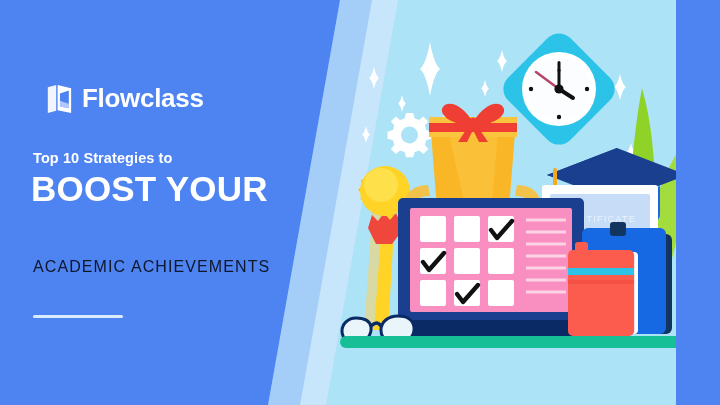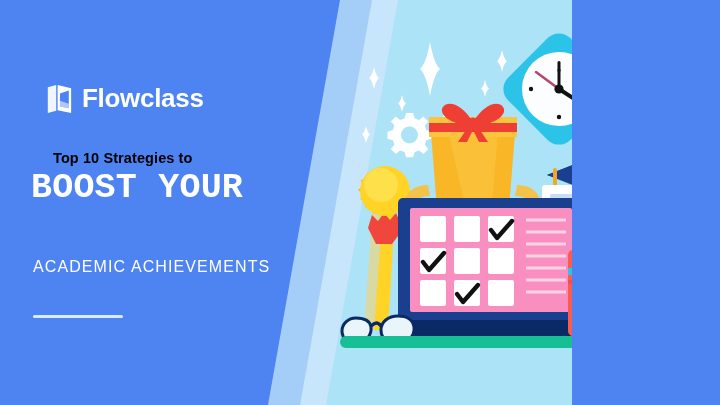--- a/index.html
+++ b/index.html
@@ -1,21 +1,21 @@
 <!DOCTYPE html>
 <html><head>
 <meta charset="utf-8">
 <style>
   * { margin:0; padding:0; box-sizing:border-box; }
   body {
     width:720px; height:405px; overflow:hidden;
     font-family:"Liberation Sans", sans-serif;
     background:#4e83f2;
   }
-  #banner { position:relative; width:572px; height:405px; overflow:hidden; }
+  #banner { position:relative; width:676px; height:405px; overflow:hidden; }
 
   
   .bg-right {
     position:absolute; inset:0;
     background:#ace3f7;
   }
   .bg-left {
     position:absolute; top:0; left:0; width:420px; height:405px;
     background:#4e83f2;
     clip-path: polygon(0 0, 340px 0, 268px 405px, 0 405px);
@@ -33,31 +33,30 @@
     clip-path: polygon(372px 0, 398px 0, 326px 405px, 300px 405px);
   }
 
   
   .logo { position:absolute; left:45px; top:83px; display:flex; align-items:center; gap:9px; }
   .logo-mark { width:28px; height:30px; }
   .logo-word { color:#fff; font-size:26px; font-weight:bold; letter-spacing:-.3px; }
 
   .kicker {
     position:absolute; left:33px; top:150px;
-    color:#000000; font-size:14.5px; font-weight:bold; letter-spacing:.1px;margin-left:20px;
+    color:#ffffff; font-size:14.5px; font-weight:bold; letter-spacing:.1px;
   }
   .headline {
     position:absolute; left:31px; top:170px;
     color:#fff; font-size:35px; font-weight:bold; line-height:1.08;
     letter-spacing:.2px;
-    font-family:Liberation Mono, monospace;
   }
   .subline {
     position:absolute; left:33px; top:258px;
-    color:#ffffff; font-size:16px; letter-spacing:1.1px;
+    color:#0f172a; font-size:16px; letter-spacing:1.1px;
   }
   .rule {
     position:absolute; left:33px; top:315px; width:90px; height:3px;
     background:#d8ecfb; border-radius:2px;
   }
 
   
   .illus { position:absolute; left:330px; top:0; width:390px; height:405px; }
 </style>
 </head>

